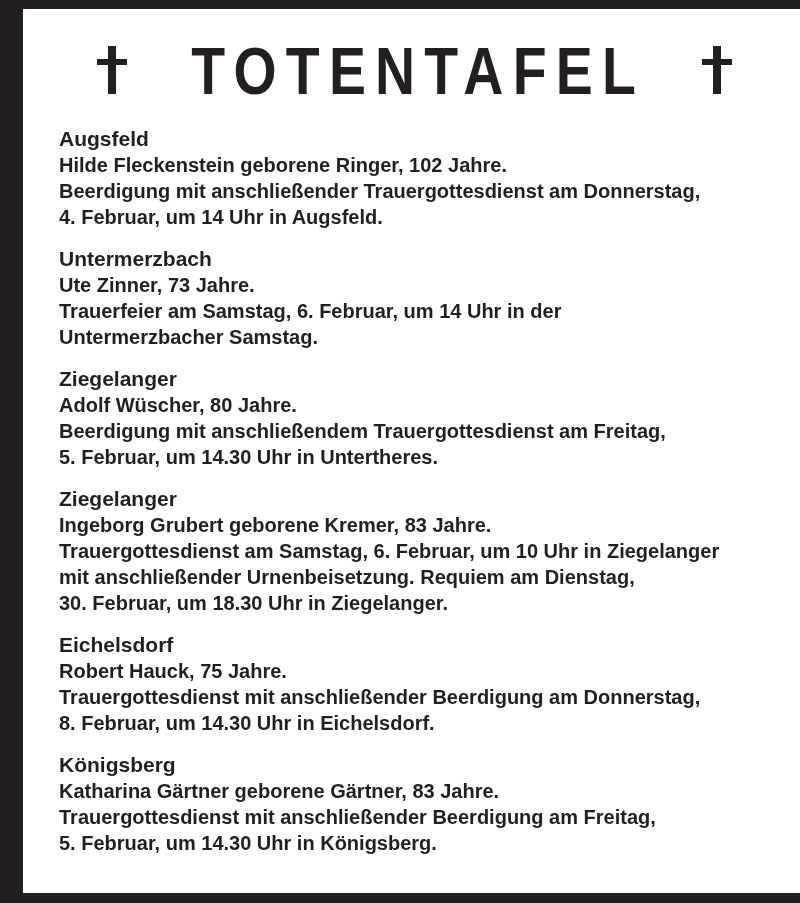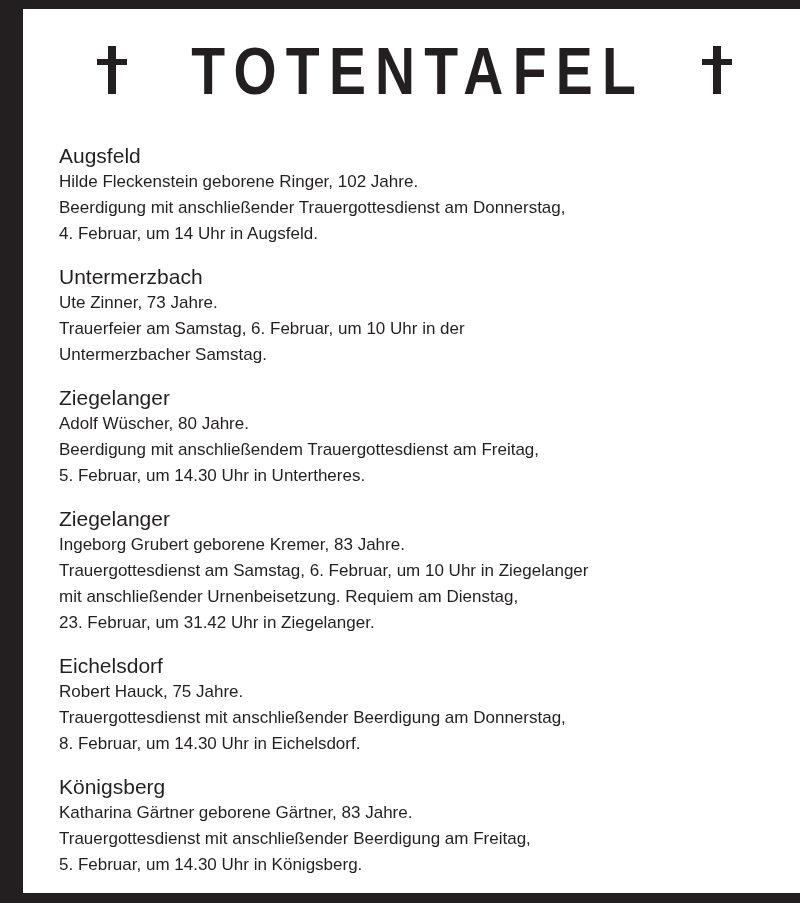--- a/index.html
+++ b/index.html
@@ -74,32 +74,32 @@
     .entries {
       position: absolute;
       left: 36px;
       top: 117px;
       width: 740px;
     }
     .entry {
       margin: 0 0 16px 0;
     }
     .entry .place {
-      font-weight: normal;
+      font-weight: bold;
       font-size: 21px;
       line-height: 26px;
       height: 26px;
       white-space: nowrap;
-      margin-top: 17px;
     }
     .entry .line {
-      font-size: 17px;
+      font-size: 20px;
       line-height: 26px;
       height: 26px;
       white-space: nowrap;
+      font-weight: bold;
     }
   </style>
 </head>
 <body>
 
 <div class="panel">
   <div class="title-row">
     <div class="cross cross-left">
       <div class="v"></div>
       <div class="h"></div>
@@ -115,37 +115,37 @@
     <div class="entry">
       <div class="place">Augsfeld</div>
       <div class="line">Hilde Fleckenstein geborene Ringer, 102 Jahre.</div>
       <div class="line">Beerdigung mit anschließender Trauergottesdienst am Donnerstag,</div>
       <div class="line">4. Februar, um 14 Uhr in Augsfeld.</div>
     </div>
 
     <div class="entry">
       <div class="place">Untermerzbach</div>
       <div class="line">Ute Zinner, 73 Jahre.</div>
-      <div class="line">Trauerfeier am Samstag, 6. Februar, um 10 Uhr in der</div>
+      <div class="line">Trauerfeier am Samstag, 6. Februar, um 14 Uhr in der</div>
       <div class="line">Untermerzbacher Samstag.</div>
     </div>
 
     <div class="entry">
       <div class="place">Ziegelanger</div>
       <div class="line">Adolf Wüscher, 80 Jahre.</div>
       <div class="line">Beerdigung mit anschließendem Trauergottesdienst am Freitag,</div>
       <div class="line">5. Februar, um 14.30 Uhr in Untertheres.</div>
     </div>
 
     <div class="entry">
       <div class="place">Ziegelanger</div>
       <div class="line">Ingeborg Grubert geborene Kremer, 83 Jahre.</div>
       <div class="line">Trauergottesdienst am Samstag, 6. Februar, um 10 Uhr in Ziegelanger</div>
       <div class="line">mit anschließender Urnenbeisetzung. Requiem am Dienstag,</div>
-      <div class="line">23. Februar, um 31.42 Uhr in Ziegelanger.</div>
+      <div class="line">30. Februar, um 18.30 Uhr in Ziegelanger.</div>
     </div>
 
     <div class="entry">
       <div class="place">Eichelsdorf</div>
       <div class="line">Robert Hauck, 75 Jahre.</div>
       <div class="line">Trauergottesdienst mit anschließender Beerdigung am Donnerstag,</div>
       <div class="line">8. Februar, um 14.30 Uhr in Eichelsdorf.</div>
     </div>
 
     <div class="entry">

